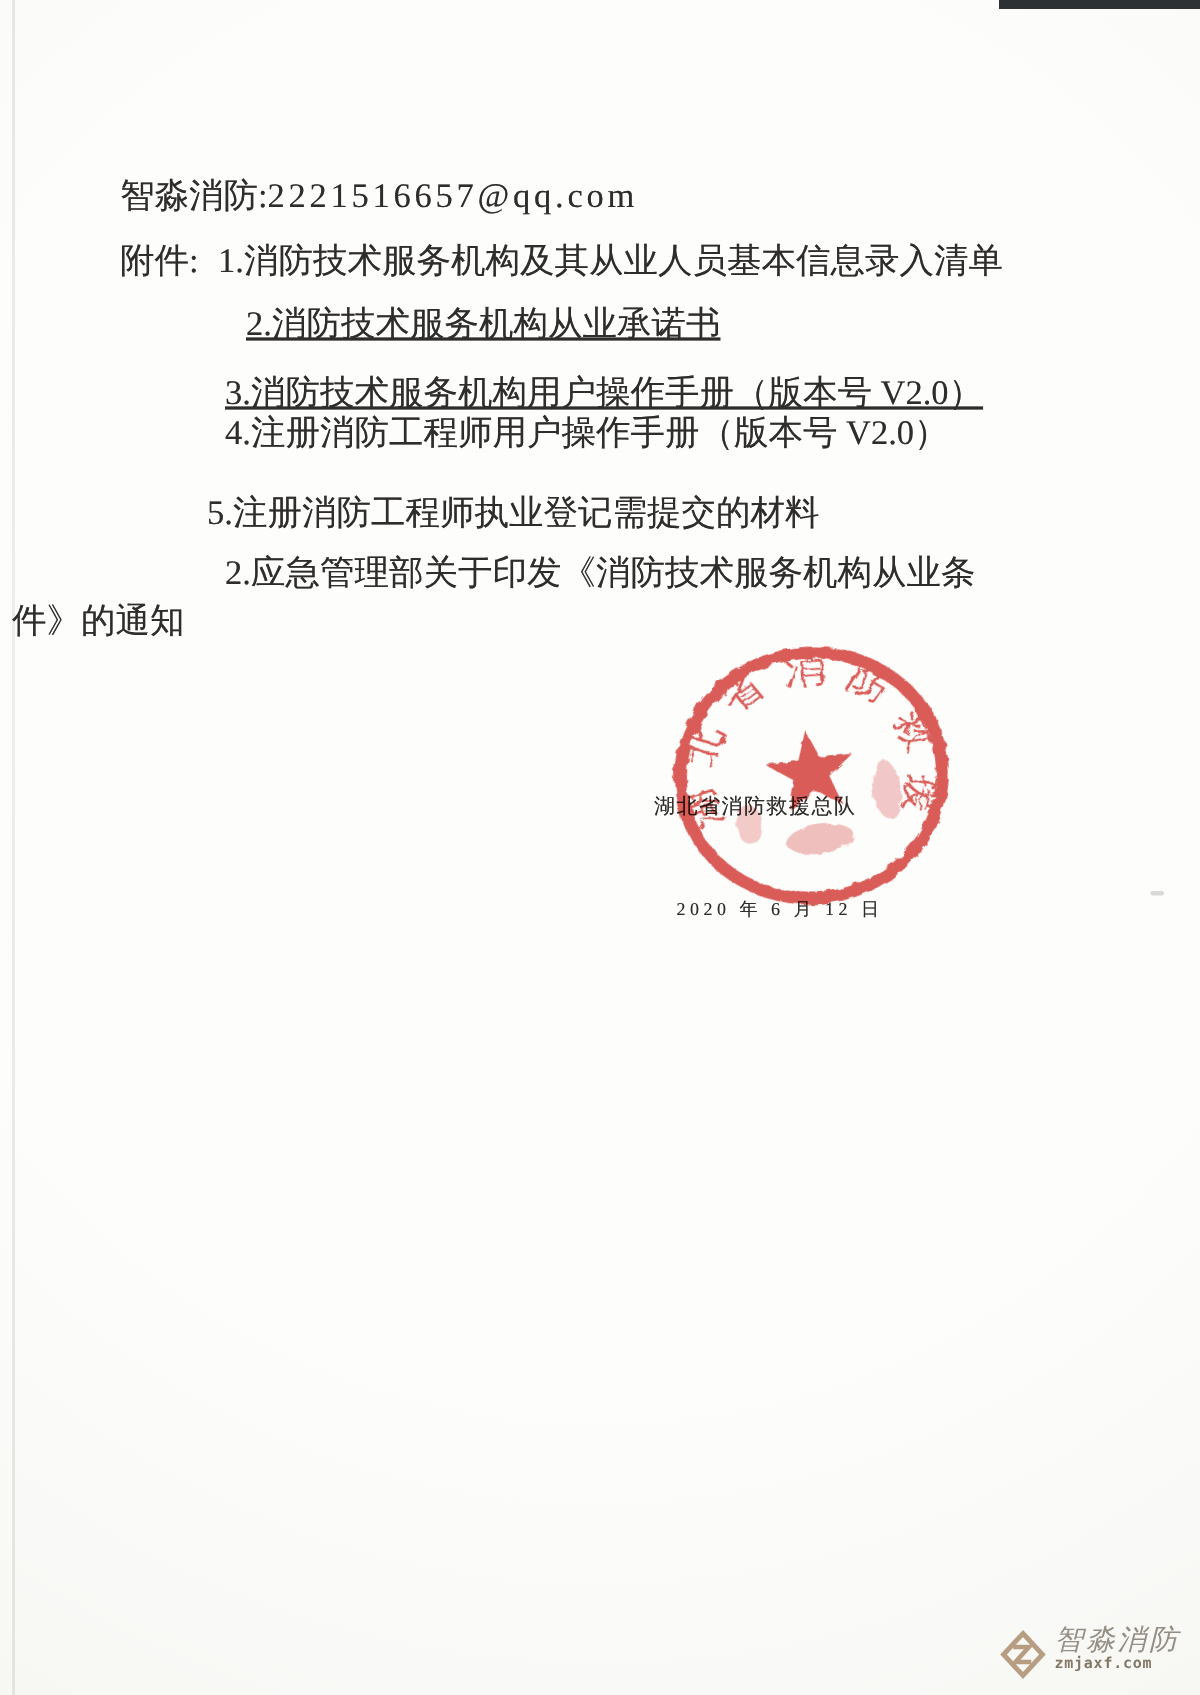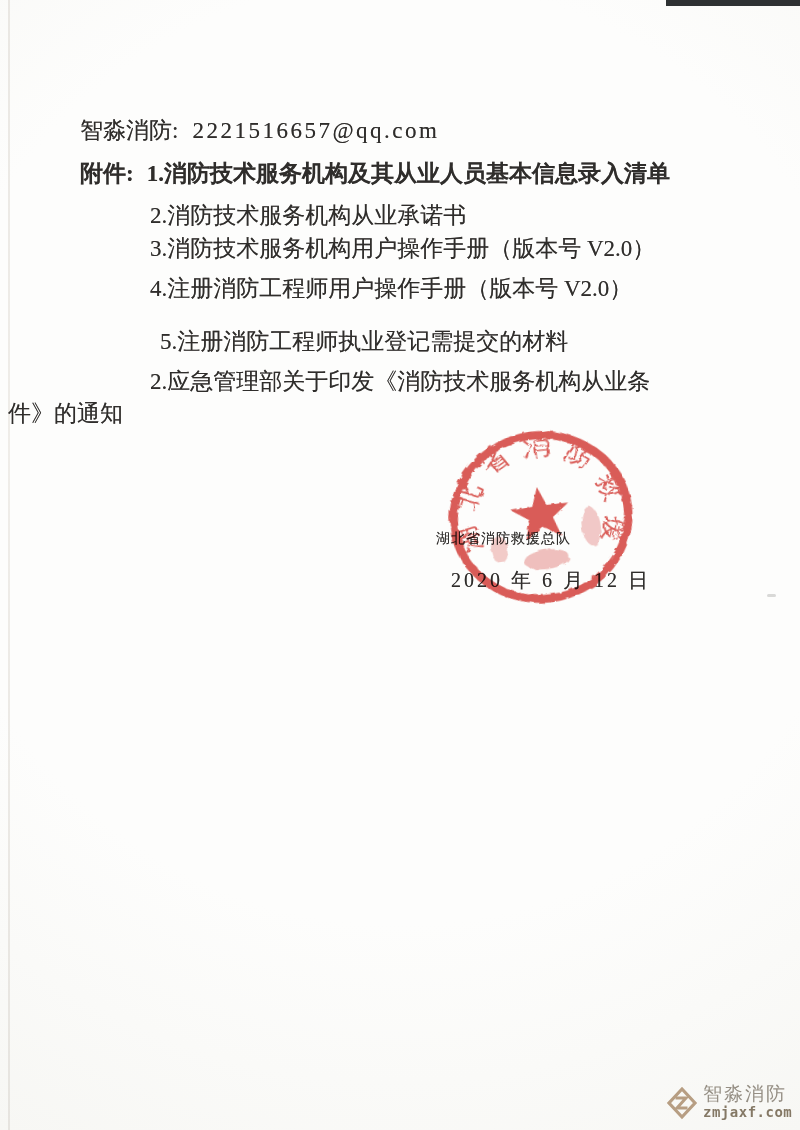--- a/index.html
+++ b/index.html
@@ -15,44 +15,44 @@
   .edge-line-left{position:absolute;left:8px;top:0;width:2px;height:100%;
     background:linear-gradient(#e5e2dd,#ece9e4 40%,#e2dfda);opacity:.8;}
   .bar-top-right{position:absolute;left:666px;top:0;width:134px;height:6px;
     background:#2e3133;}
   .scan-dash{position:absolute;left:767px;top:594px;width:9px;height:3px;
     background:#c9c9c7;opacity:.7;border-radius:2px;}
   
   .line{position:absolute;font-size:23px;line-height:30px;white-space:nowrap;
     color:#2f2d2b;text-shadow:0 0 .4px rgba(47,45,43,.55);}
   .email-line{left:80px;top:116px;}
-  .email-value{margin-left:14px;letter-spacing:2.5px;}
-  .attach-line{left:80px;top:159px;font-weight:bold;}
+  .email-value{letter-spacing:2.5px;}
+  .attach-line{left:80px;top:159px;}
   .attach-label{margin-right:13px;}
-  .item2{left:150px;top:201px;}
-  .item3{left:150px;top:234px;}
+  .item2{left:164px;top:201px;text-decoration:underline;}
+  .item3{left:150px;top:247px;text-decoration:underline;}
   .item4{left:150px;top:274px;}
-  .item5{left:160px;top:327px;text-align:right;}
+  .item5{left:138px;top:327px;text-align:right;}
   .item6{left:150px;top:367px;}
   .wrapline{left:8px;top:399px;}
   .signature{left:436px;top:524px;font-size:14px;letter-spacing:1px;}
-  .dateline{left:451px;top:565px;font-size:20px;letter-spacing:3px;}
+  .dateline{left:451px;top:591px;font-size:12px;letter-spacing:3px;}
   
   .stamp{position:absolute;left:446px;top:428px;width:190px;height:178px;
     mix-blend-mode:multiply;opacity:.92;transform:rotate(-8deg);
     pointer-events:none;}
   .stamp svg{width:100%;height:100%;display:block;}
   
   .wm{position:absolute;left:666px;top:1084px;display:flex;align-items:flex-start;
     opacity:.92;}
   .wm-icon{width:32px;height:34px;margin-right:5px;margin-top:2px;}
   .wm-texts{display:flex;flex-direction:column;line-height:1;}
   .wm-name{font-size:19px;color:#8d867b;letter-spacing:2px;
-    font-family:"Liberation Sans","DejaVu Sans",sans-serif;}
-  .wm-site{font-size:14px;font-weight:bold;color:#7b6e59;margin-top:2px;
+    font-family:"Liberation Sans","DejaVu Sans",sans-serif;font-style:italic;}
+  .wm-site{font-size:10px;font-weight:bold;color:#7b6e59;margin-top:2px;
     letter-spacing:.5px;font-family:"DejaVu Sans Mono","Liberation Mono",monospace;}
 </style>
 </head>
 <body>
 
 <div class="page">
 
   <div class="edge-line-left"></div>
   <div class="bar-top-right"></div>
   <div class="scan-dash"></div>

